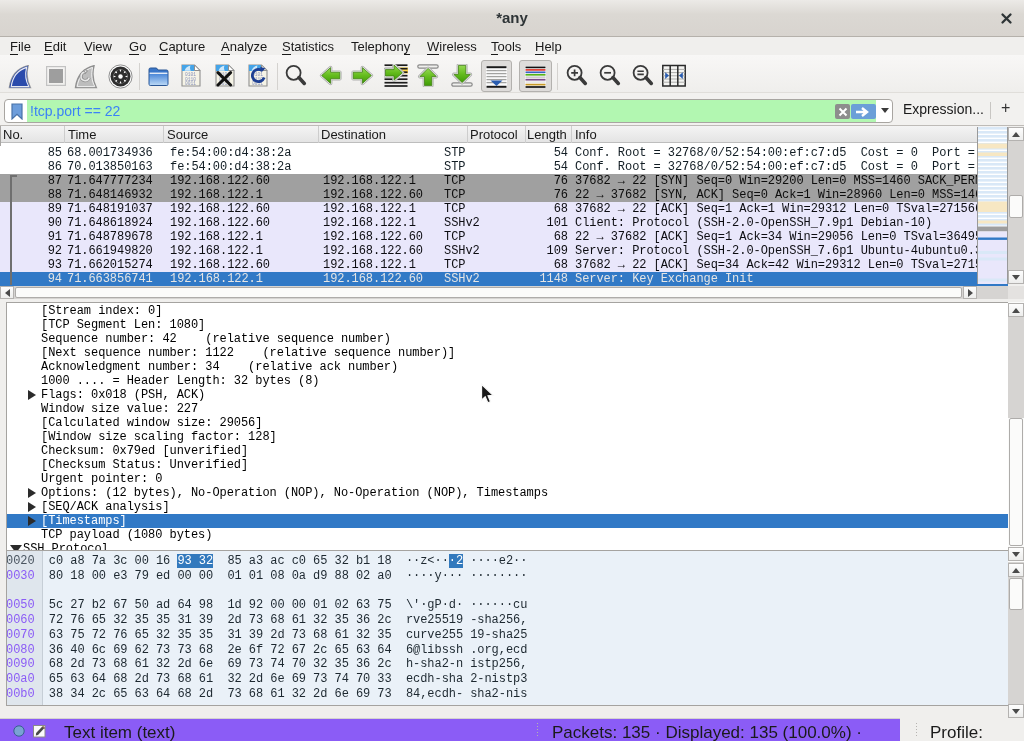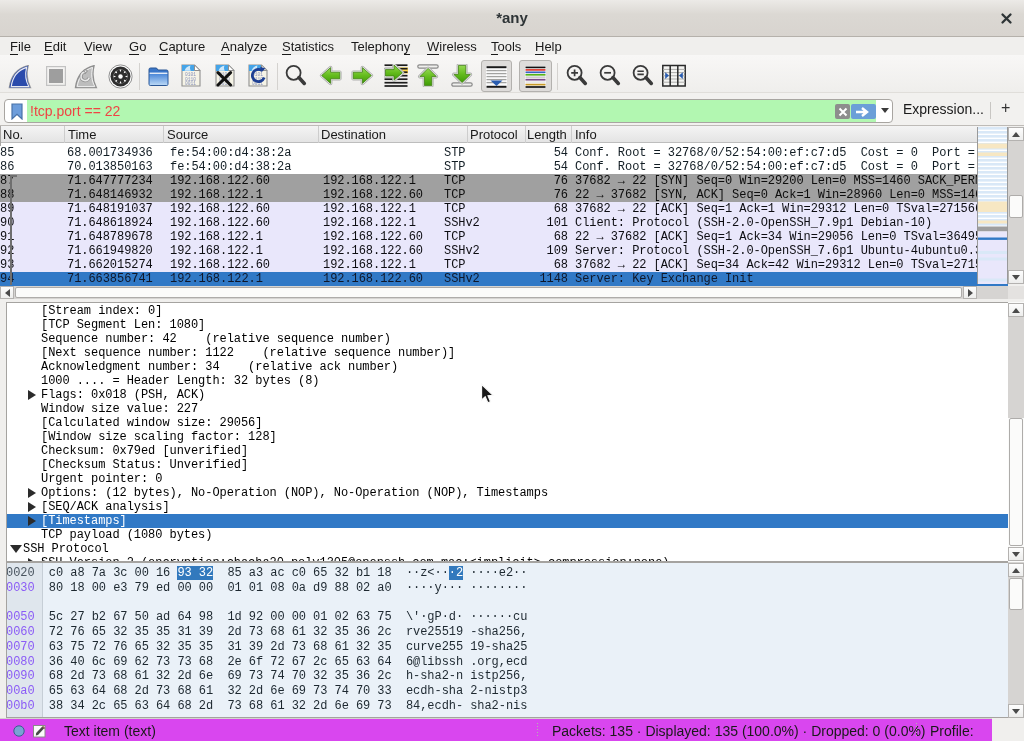--- a/index.html
+++ b/index.html
@@ -9,48 +9,48 @@
 #title{left:0;top:9px;width:1024px;text-align:center;font-size:15px;font-weight:bold;color:#2e3436}
 #menubar{left:0;top:37px;width:1024px;height:18px;background:#f0efed;font-size:13px;color:#1a1a1a}
 .mi{position:absolute;top:2px;white-space:pre}
 .mi u{text-decoration:none;border-bottom:1px solid #1a1a1a}
 #toolbar{left:0;top:55px;width:1024px;height:38px;background:linear-gradient(#f8f7f6,#efeeec);border-bottom:1px solid #e0deda}
 .tsep{position:absolute;width:1px;height:27px;background:#d4d2cf;top:63px}
 .tframe{position:absolute;top:60px;height:32px;background:#dedcda;border:1px solid #b3b1ae;border-radius:3px}
 #filterbar{left:0;top:93px;width:1024px;height:33px;background:#f2f1ef;border-bottom:1px solid #bebbb7}
 #fwrap{left:4px;top:99px;width:889px;height:24px;background:#fff;border:1px solid #a8a5a1;border-radius:4px;overflow:hidden}
 #fgreen{left:22px;top:0;width:849px;height:22px;background:#b2f7b1}
-#ftext{left:25px;top:3px;font-size:14px;color:#ef4444}
+#ftext{left:25px;top:3px;font-size:14px;color:#3b82f6}
 #fexpr{left:903px;top:101px;font-size:14px}
 #fsep{left:990px;top:102px;width:1px;height:17px;background:#c8c6c3}
 #fplus{left:1001px;top:99px;font-size:16px;color:#333}
 #lhead{left:0;top:126px;width:1008px;height:17px;background:linear-gradient(#f4f4f4,#e4e4e4);border-bottom:1px solid #bdbdbd;font-size:13px}
 .hc{position:absolute;top:1px;height:15px;white-space:pre}
 .hsep{position:absolute;top:0;width:1px;height:17px;background:#cdcdcd}
 #rows{left:0;top:146px;width:1008px;height:140px;overflow:hidden}
 .prow{position:absolute;left:0;width:1008px;height:14px;white-space:pre;overflow:hidden}
 .prow span{position:absolute;top:0;white-space:pre}
-.c-no{left:0;width:62px;}
+.c-no{left:0;width:62px;text-align:right}
 .c-t{left:67px}.c-s{left:170px}.c-d{left:323px}.c-p{left:444px}
 .c-l{left:490px;width:78px;text-align:right}.c-i{left:575px}
 .r-white{background:#fff;color:#121d24}
 .r-gray{background:#a0a0a0;color:#0d0d0d}
 .r-lav{background:#e9e7fb;color:#0d0d12}
-.r-sel{background:#3179c6;color:#0f172a}
+.r-sel{background:#3179c6;color:#e5e5e5}
 #detail{left:6px;top:302px;width:1002px;height:260px;background:#fff;border:1px solid #a5a3a0;border-right:none;overflow:hidden}
 .drow{position:absolute;left:0;width:1001px;height:14px;color:#000}
 .dtxt{position:absolute;top:0;white-space:pre}
 .tri-r{position:absolute;width:0;height:0;border-top:5px solid transparent;border-bottom:5px solid transparent;border-left:8px solid #2b2b2b}
 .tri-d{position:absolute;width:0;height:0;border-left:6px solid transparent;border-right:6px solid transparent;border-top:8px solid #2b2b2b}
-#hex{left:6px;top:562px;width:1002px;height:156px;background:#eaf1f8;border:1px solid #a5a3a0;border-right:none;overflow:hidden}
+#hex{left:6px;top:550px;width:1002px;height:156px;background:#eaf1f8;border:1px solid #a5a3a0;border-right:none;overflow:hidden}
 #hexoff{left:0;top:0;width:36px;height:154px;background:#dfe6ed;border-right:1px solid #c6ced6}
 .xrow{position:absolute;left:-1px;white-space:pre;color:#1d2830}
 .xoff{color:#8b5cf6}.xoff1{color:#4a5560}
 .xsel{background:#3279bd;color:#fff}
-#status{left:0;top:718px;width:992px;height:23px;background:#d946ef;border-top:1px solid #d5d3d0;font-size:14px}
+#status{left:0;top:718px;width:900px;height:23px;background:#8b5cf6;border-top:1px solid #d5d3d0;font-size:17px}
 .sbtn{position:absolute;background:linear-gradient(#fdfdfd,#ededec);border:1px solid #b4b2b0}
 .arr{position:absolute;width:0;height:0}
 .thumb{position:absolute;background:#fbfbfa;border:1px solid #aeacaa;border-radius:2px}
 .dots{position:absolute;width:1px;height:15px;background:repeating-linear-gradient(#b5b3b0 0 1px,transparent 1px 3px)}
 </style></head><body>
 <div class="abs" id="titlebar"></div>
 <div class="abs" id="title">*any</div>
 <svg class="abs" style="left:1000px;top:12px" width="13" height="13" viewBox="0 0 13 13">
     <path d="M2.5 2.5 L10.5 10.5 M10.5 2.5 L2.5 10.5" stroke="#2e3436" stroke-width="2.3" stroke-linecap="round"></path>
   </svg>

